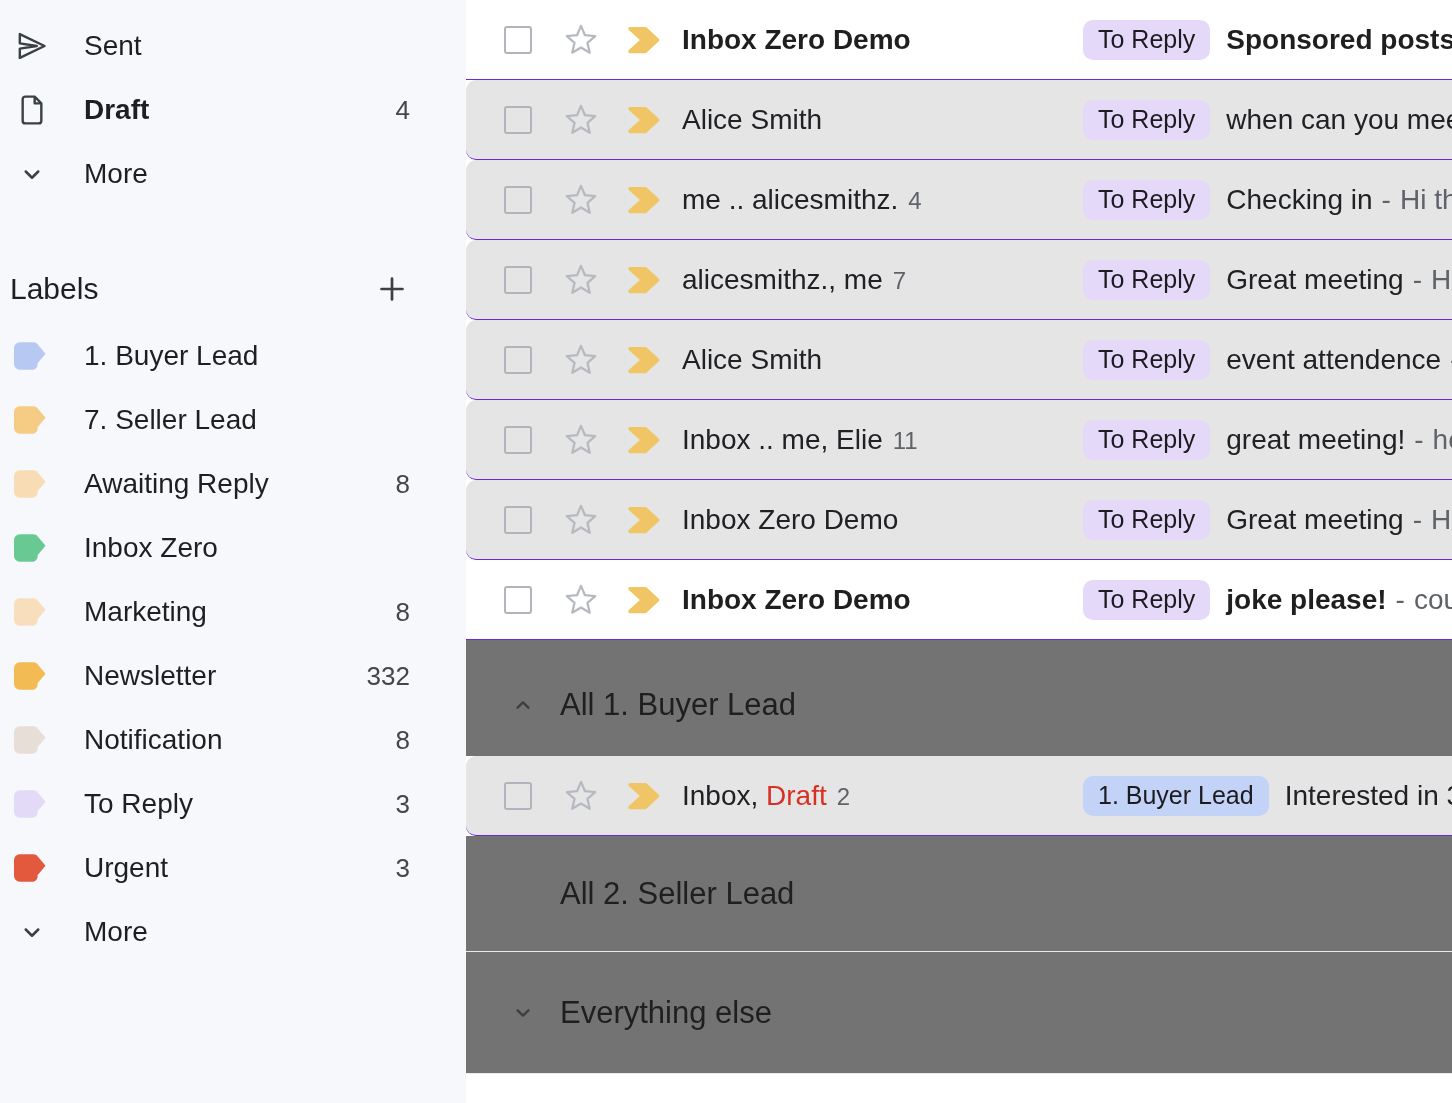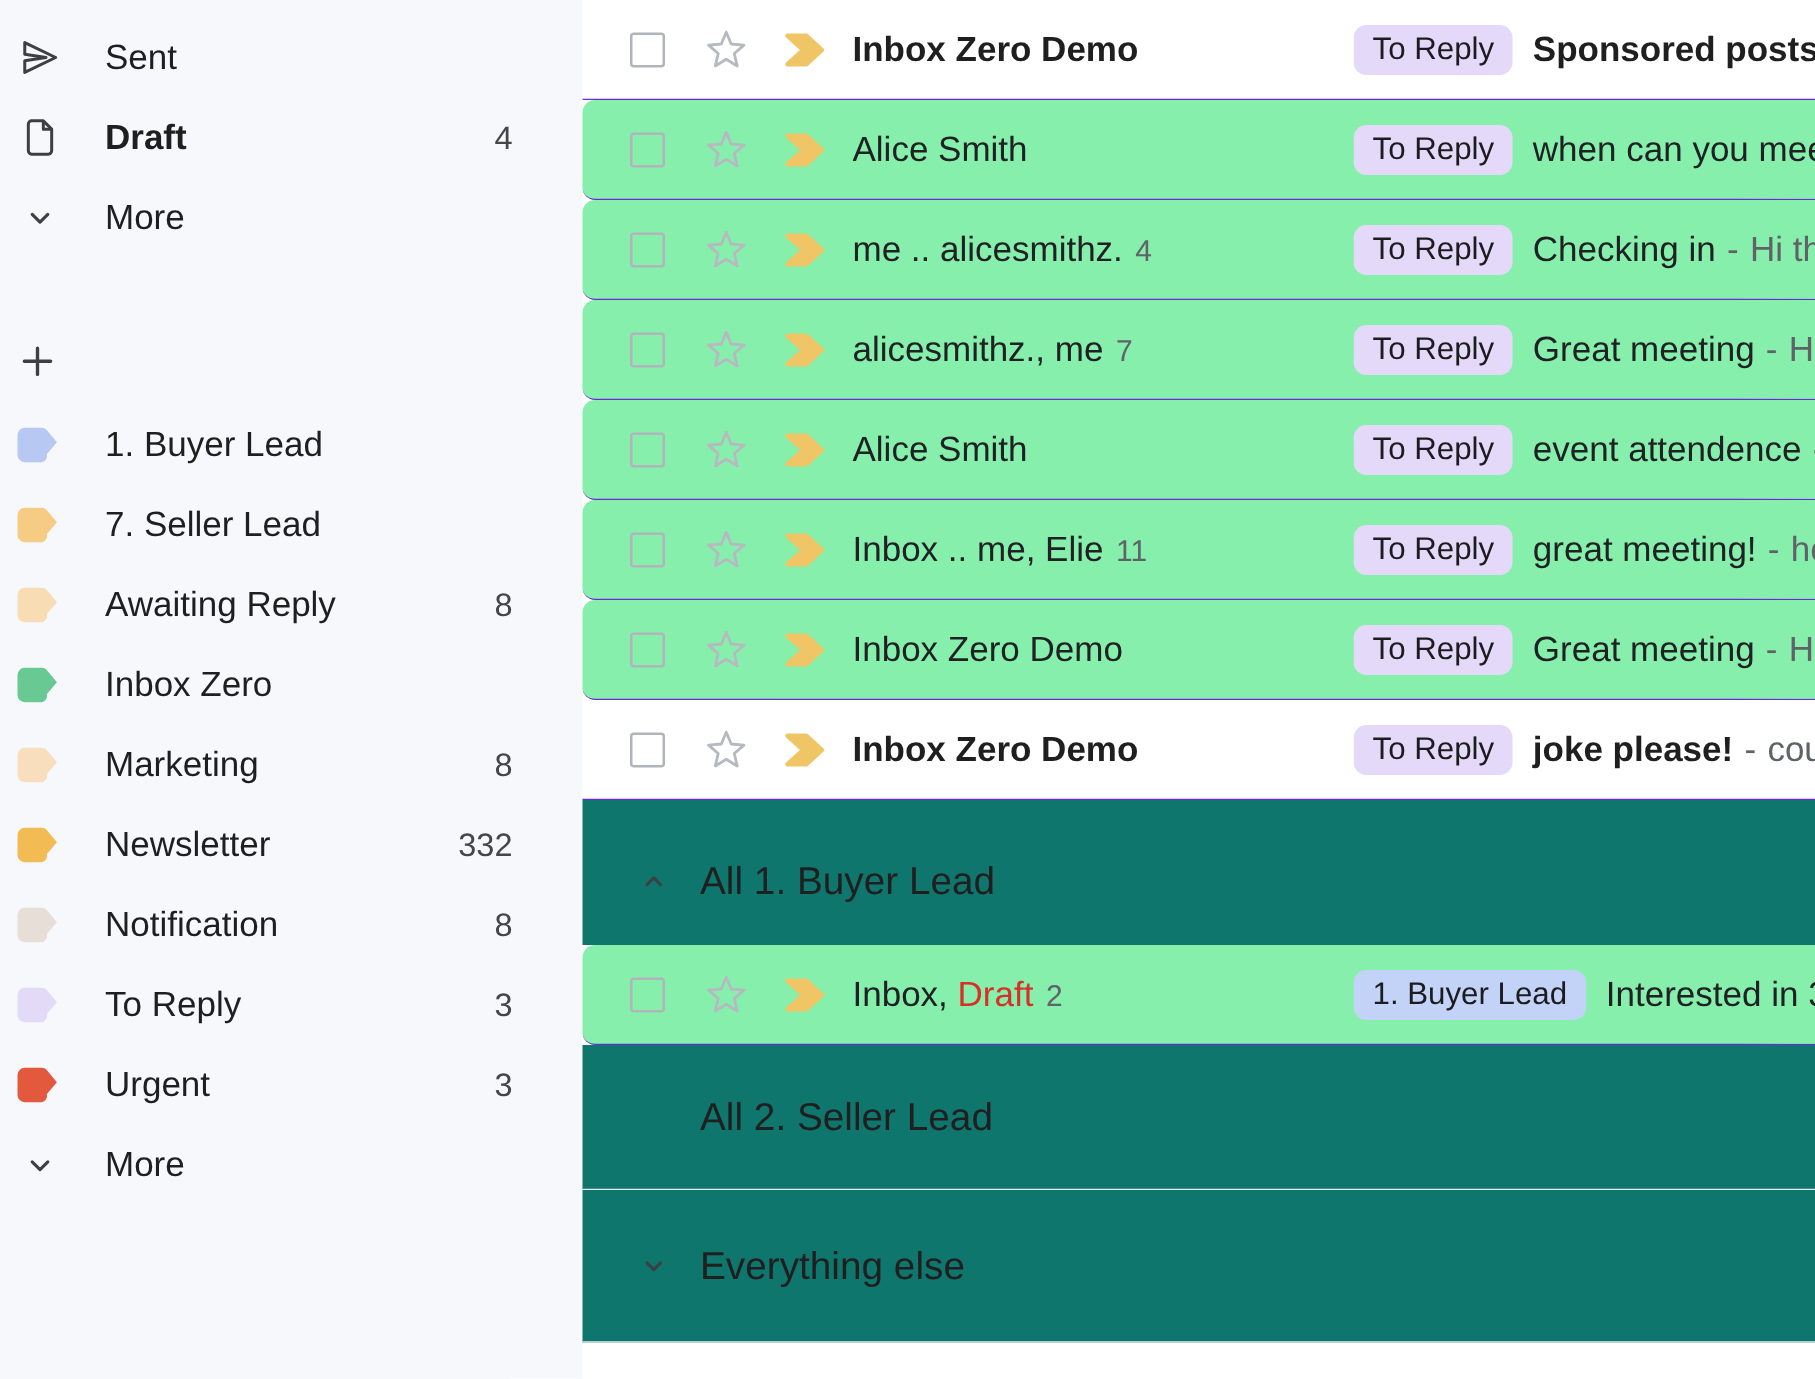--- a/index.html
+++ b/index.html
@@ -35,21 +35,21 @@
   .label-item .nlabel{margin-left:34px;font-size:28px;color:#1f1f1f;flex:1 1 auto;white-space:nowrap;}
   .label-item .nlabel.bold{font-weight:400;}
   .label-item .ncount{font-size:26px;color:#444746;}
   
   .mail{position:absolute;left:466px;top:0;width:986px;height:1103px;background:#ffffff;}
   .row{
     height:80px;display:flex;align-items:center;box-sizing:border-box;
     padding-left:38px;border-bottom:1px solid #6d28d9;cursor:pointer;
     background:#ffffff;white-space:nowrap;overflow:hidden;
   }
-  .row.read{background:#86efac;border-radius:10px 0 0 10px;}
+  .row.read{background:#e5e5e5;border-radius:10px 0 0 10px;}
   .cb{
     width:28px;height:28px;flex:0 0 28px;border:2.5px solid #b1b5bb;border-radius:3px;
     box-sizing:border-box;margin-right:32px;cursor:pointer;background:transparent;
   }
   .star{flex:0 0 34px;margin-right:28px;cursor:pointer;}
   .imp{flex:0 0 36px;margin-right:20px;cursor:pointer;}
   .sender{
     flex:0 0 401px;font-size:28px;color:#202124;overflow:hidden;white-space:nowrap;
   }
   .row.unread .sender,.row.unread .subj{font-weight:700;color:#1f1f1f;}
@@ -57,21 +57,21 @@
   .draft-red{color:#d93025;}
   .badge{
     display:inline-flex;align-items:center;height:40px;padding:0 15px;border-radius:10px;
     font-size:25px;color:#1c1b1f;margin-right:16px;flex:0 0 auto;
   }
   .subj{font-size:28px;color:#202124;}
   .sep{font-size:28px;color:#5f6368;margin:0 9px;}
   .snip{font-size:28px;color:#5f6368;}
   
   .section{
-    display:flex;align-items:center;box-sizing:border-box;cursor:pointer;background:#0f766e;
+    display:flex;align-items:center;box-sizing:border-box;cursor:pointer;background:#737373;
   }
   .section .chev{flex:0 0 26px;margin-left:44px;}
   .section .stitle{font-size:31px;font-weight:500;color:#1f1f1f;margin-left:24px;white-space:nowrap;}
   .section.no-chev .stitle{margin-left:94px;}
   .section.bordered{border-bottom:1px solid #e9eaee;}
   .s1{height:116px;padding-top:14px;}
   .s2{height:116px;}
   .s3{height:122px;}
 </style>
 </head>
@@ -104,20 +104,21 @@
     <span class="nicon">
       <svg width="30" height="30" viewBox="0 0 24 24">
           <polyline points="7 10 12 15 17 10" fill="none" stroke="#3c4043" stroke-width="2" stroke-linecap="round" stroke-linejoin="round"></polyline>
         </svg>
     </span>
     <span class="nlabel">More</span>
     <span class="ncount"></span>
   </div>
 
   <div class="labels-header">
+    <span class="labels-title">Labels</span>
     <span class="add-btn">
       <svg width="36" height="36" viewBox="0 0 24 24">
           <path d="M12 5v14M5 12h14" fill="none" stroke="#3c4043" stroke-width="1.8" stroke-linecap="round"></path>
         </svg>
     </span>
   </div>
 
   <div class="label-item">
     <svg class="tag" viewBox="0 0 34 28">
         <path d="M3 7a5 5 0 0 1 5-5h12c1.4 0 2.7.6 3.6 1.7l7 8.3-7 8.3A4.7 4.7 0 0 1 20 26H8a5 5 0 0 1-5-5z" fill="#b7c9f3"></path>

